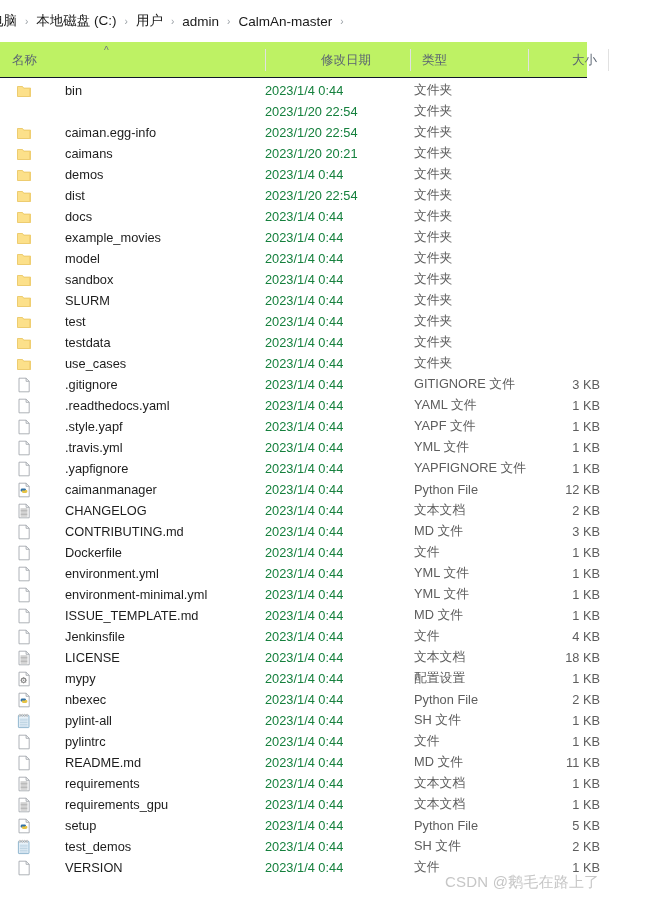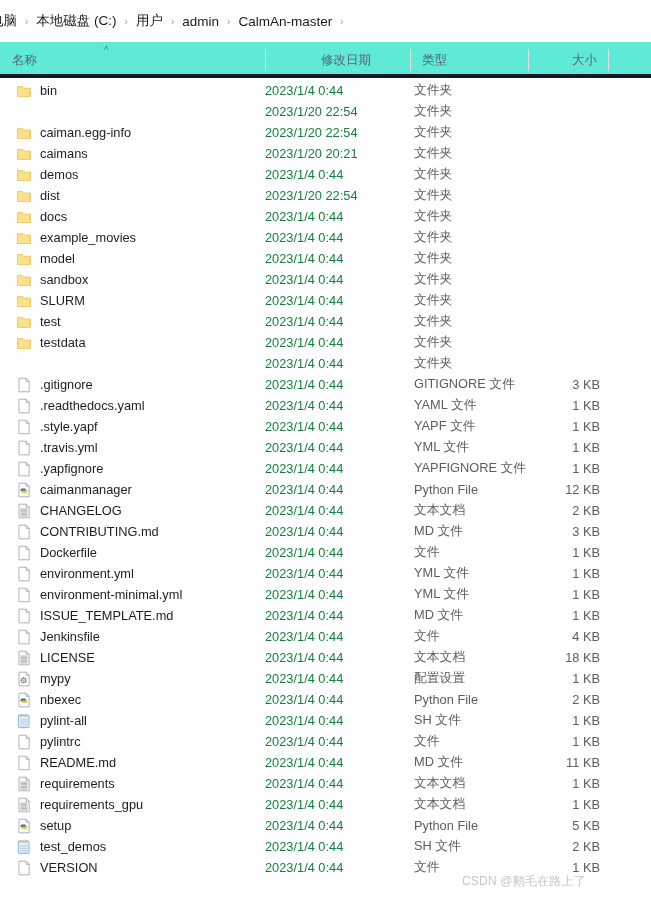--- a/index.html
+++ b/index.html
@@ -37,23 +37,23 @@
     color: #9aa0a6;
     font-size: 10px;
     padding: 0 7px;
     user-select: none;
   }
 
   
   .colheader {
     position: absolute;
     left: 0; top: 42px;
-    width: 651px; height: 36px;
-    border-bottom: 4px solid #0f172a;
-    background: #5eead4;
+    width: 587px; height: 36px;
+    border-bottom: 1px solid #0f172a;
+    background: #bef264;
   }
   .colh {
     position: absolute;
     top: 0;
     height: 36px;
     display: flex;
     align-items: center;
     font-size: 12.5px;
     color: #5a6472;
     white-space: nowrap;
@@ -101,36 +101,36 @@
     white-space: nowrap;
   }
   .c-name { left: 16px;  width: 245px; }
   .c-date { left: 265px; width: 145px; color: #15803d; }
   .c-type { left: 414px; width: 115px; color: #5d5d5d; }
   .c-size {
     left: 500px; width: 100px;
     justify-content: flex-end;
     color: #5d5d5d;
   }
-  .name-text { padding-left: 8px; }
+  .name-text { padding-left: 8px; margin-left: 25px; }
 
   
   .icon {
     width: 16px; height: 16px;
     flex: 0 0 16px;
     display: block;
     position: relative;
   }
   .icon svg { display: block; }
 
   
   .watermark {
     position: absolute;
-    left: 462px; top: 873px;
-    font-size: 12px;
+    left: 445px; top: 873px;
+    font-size: 15px;
     color: #c6c6c6;
     white-space: nowrap;
     user-select: none;
     letter-spacing: 0.2px;
   }
 </style>
 </head>
 <body>
 
 <div id="explorer">
@@ -338,20 +338,29 @@
               <path d="M13.2 5.1 v8.4 h1.3 V5.1 z" fill="#F2CF72"></path>
             </svg>
           </span>
           <span class="name-text">testdata</span>
         </div>
         <div class="cell c-date">2023/1/4 0:44</div>
         <div class="cell c-type">文件夹</div>
         <div class="cell c-size"></div>
       </div>
       <div class="row">
+        <div class="cell c-name">
+          <span class="icon">
+            <svg width="16" height="16" viewBox="0 0 16 16">
+              <path d="M1.5 3.5 h5 l1.2 1.6 h6.8 v8.4 h-13 z" fill="#FCE08A" stroke="#E8C35A" stroke-width="0.8"></path>
+              <path d="M13.2 5.1 v8.4 h1.3 V5.1 z" fill="#F2CF72"></path>
+            </svg>
+          </span>
+          <span class="name-text">use_cases</span>
+        </div>
         <div class="cell c-date">2023/1/4 0:44</div>
         <div class="cell c-type">文件夹</div>
         <div class="cell c-size"></div>
       </div>
       <div class="row">
         <div class="cell c-name">
           <span class="icon">
             <svg width="16" height="16" viewBox="0 0 16 16">
               <path d="M3 1.2 h7.1 L13.2 4.3 V14.8 H3 z" fill="#ffffff" stroke="#9aa0a6" stroke-width="0.8" stroke-linejoin="round"></path>
               <path d="M10.1 1.2 V4.3 H13.2" fill="none" stroke="#9aa0a6" stroke-width="0.8"></path>

